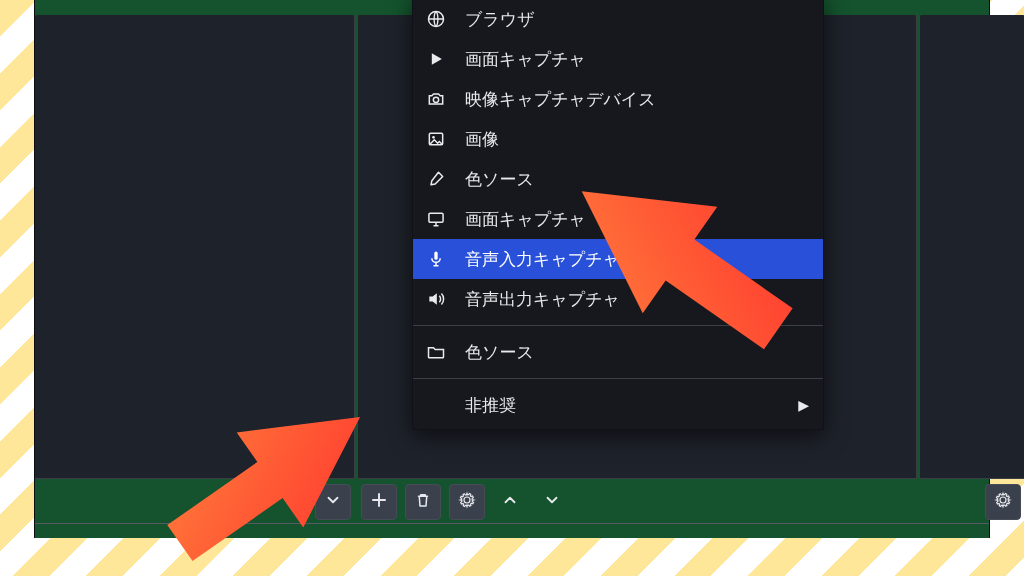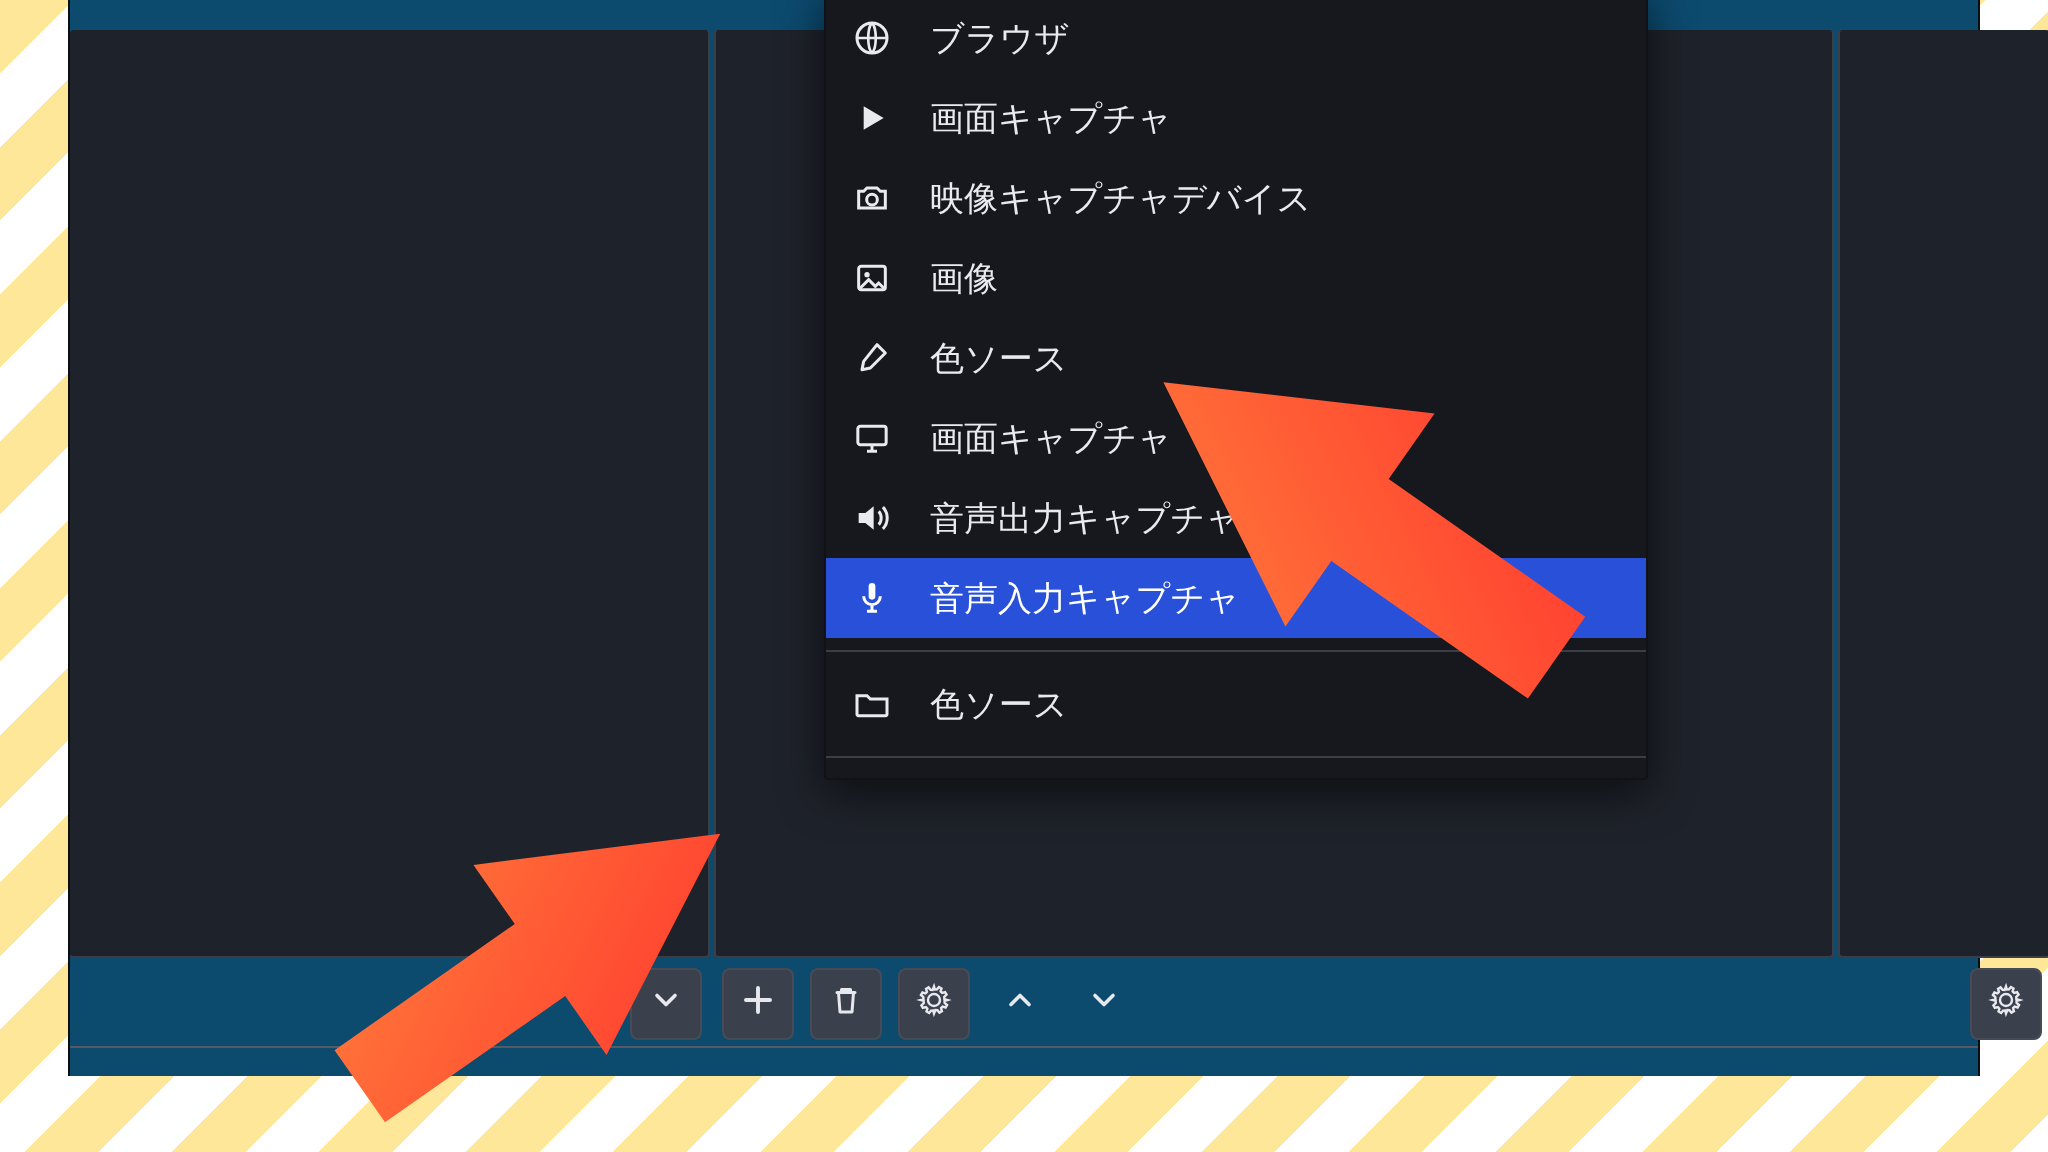--- a/index.html
+++ b/index.html
@@ -1,19 +1,19 @@
 <!DOCTYPE html>
 <html><head>
 <meta charset="utf-8">
 <style>
   html,body{margin:0;padding:0;width:1024px;height:576px;overflow:hidden;font-family:"Hiragino Kaku Gothic ProN","Yu Gothic","Meiryo",sans-serif;background:#fff}
   .stage{position:relative;width:1024px;height:576px}
   
   .stripes{position:absolute;inset:0;background:repeating-linear-gradient(135deg,#ffe79a 0 26px,#ffffff 26px 52px)}
-  .appwrap{position:absolute;left:34px;top:0;right:34px;bottom:38px;background:#0c4a6e;border-left:1px solid #0c0d10;border-right:1px solid #0c0d10;}
+  .appwrap{position:absolute;left:34px;top:0;right:34px;bottom:38px;background:#14532d;border-left:1px solid #0c0d10;border-right:1px solid #0c0d10;}
   
   .split{position:absolute;left:0;right:0;bottom:14px;height:1px;background:#565a63}
   
   .hint{position:absolute;right:135px;top:250px;color:#cfd3da;font-size:18px}
   
   .panel1{position:absolute;left:0;bottom:15px;height:508px;width:320px}
   .panel2{position:absolute;left:322px;bottom:15px;height:508px;width:560px}
   .panel3{position:absolute;left:884px;bottom:15px;height:508px;width:106px}
   .panel-body{position:absolute;left:0;right:0;top:0;bottom:44px;border:1px solid #3a3e46;border-radius:2px;background:#1e222a}
   .panel1 .panel-body{border-left:none;border-top:none}
@@ -167,48 +167,53 @@
       </div>
       <div class="mrow">
         <span class="icn">
             <svg viewBox="0 0 24 24">
               <rect x="3.5" y="5" width="17" height="11" rx="1.5" fill="none" stroke="#e8eaee" stroke-width="1.8"></rect>
               <path d="M9 20h6M12 16v4" stroke="#e8eaee" stroke-width="1.8"></path>
             </svg>
           </span>
         <span>画面キャプチャ</span>
       </div>
+      <div class="mrow sel">
+        <span class="icn">
+            <svg viewBox="0 0 24 24">
+              <rect x="10" y="3" width="4" height="10" rx="2"></rect>
+              <path d="M7 11a5 5 0 0010 0M12 16v4M9 20h6" fill="none" stroke="#fff" stroke-width="1.8"></path>
+            </svg>
+          </span>
+        <span>音声入力キャプチャ</span>
+      </div>
       <div class="mrow">
         <span class="icn">
             <svg viewBox="0 0 24 24">
               <path d="M4 9h4l5-4v14l-5-4H4z"></path>
               <path d="M16 8c2 2 2 6 0 8M18.5 5.5c3.5 3.5 3.5 9.5 0 13" fill="none" stroke="#e8eaee" stroke-width="1.8"></path>
             </svg>
           </span>
         <span>音声出力キャプチャ</span>
       </div>
-      <div class="mrow sel">
-        <span class="icn">
-            <svg viewBox="0 0 24 24">
-              <rect x="10" y="3" width="4" height="10" rx="2"></rect>
-              <path d="M7 11a5 5 0 0010 0M12 16v4M9 20h6" fill="none" stroke="#fff" stroke-width="1.8"></path>
-            </svg>
-          </span>
-        <span>音声入力キャプチャ</span>
-      </div>
       <div class="msep"></div>
       <div class="mrow">
         <span class="icn">
             <svg viewBox="0 0 24 24">
               <path d="M3 7h6l2 2h10v9a1 1 0 01-1 1H4a1 1 0 01-1-1z" fill="none" stroke="#e8eaee" stroke-width="1.8"></path>
             </svg>
           </span>
         <span>色ソース</span>
       </div>
       <div class="msep"></div>
+      <div class="mrow">
+        <span class="icn"></span>
+        <span>非推奨</span>
+        <span class="rt">▶</span>
+      </div>
     </div>
 
   </div>
 
   <svg class="arrow arrowA" viewBox="0 0 280 240">
     <defs>
         <linearGradient id="gA" x1="1" y1="0" x2="0" y2="1">
           <stop offset="0" stop-color="#ff3a2f"></stop>
           <stop offset="1" stop-color="#ff7a3a"></stop>
         </linearGradient>

